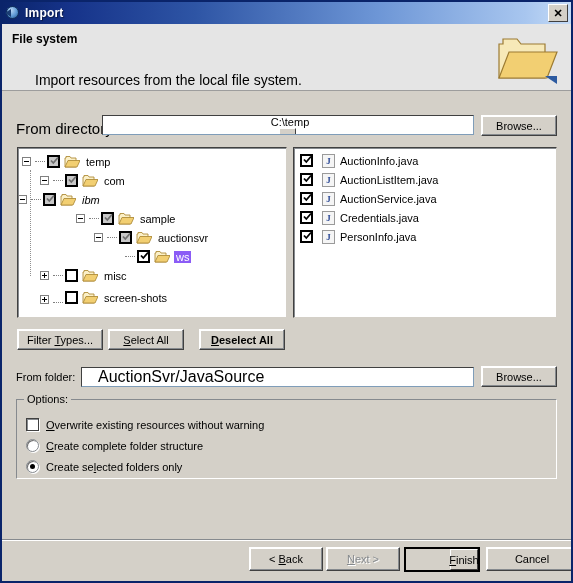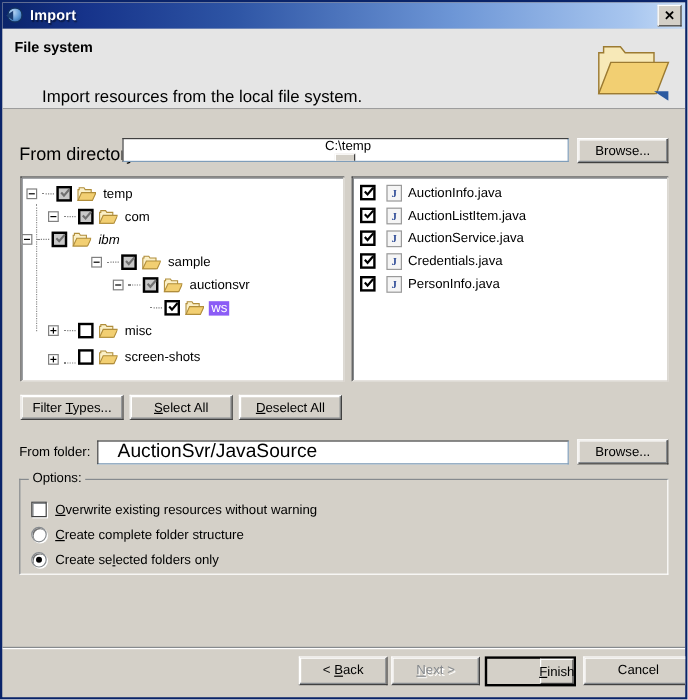--- a/index.html
+++ b/index.html
@@ -317,22 +317,22 @@
     color: #2d4a96;
     font-weight: bold;
     line-height: 12px;
     text-align: center;
     font-family: "Liberation Serif", serif;
   }
   .file-label { font-size: 11px; }
 
   
   #filter-types { left: 15px; top: 327px; width: 86px; height: 21px; }
-  #select-all  { left: 106px; top: 327px; width: 86px; height: 21px; }
-  #deselect-all{ left: 197px; top: 327px; width: 86px; height: 21px; }
+  #select-all  { left: 106px; top: 327px; width: 76px; height: 21px; }
+  #deselect-all{ left: 197px; top: 327px; width: 86px; height: 21px; font-weight: bold; }
 
   
   #intofolder-label {
     position: absolute;
     left: 14px; top: 369px;
     font-size: 11px;
   }
   #intofolder-input {
     position: absolute;
     left: 79px; top: 365px;

